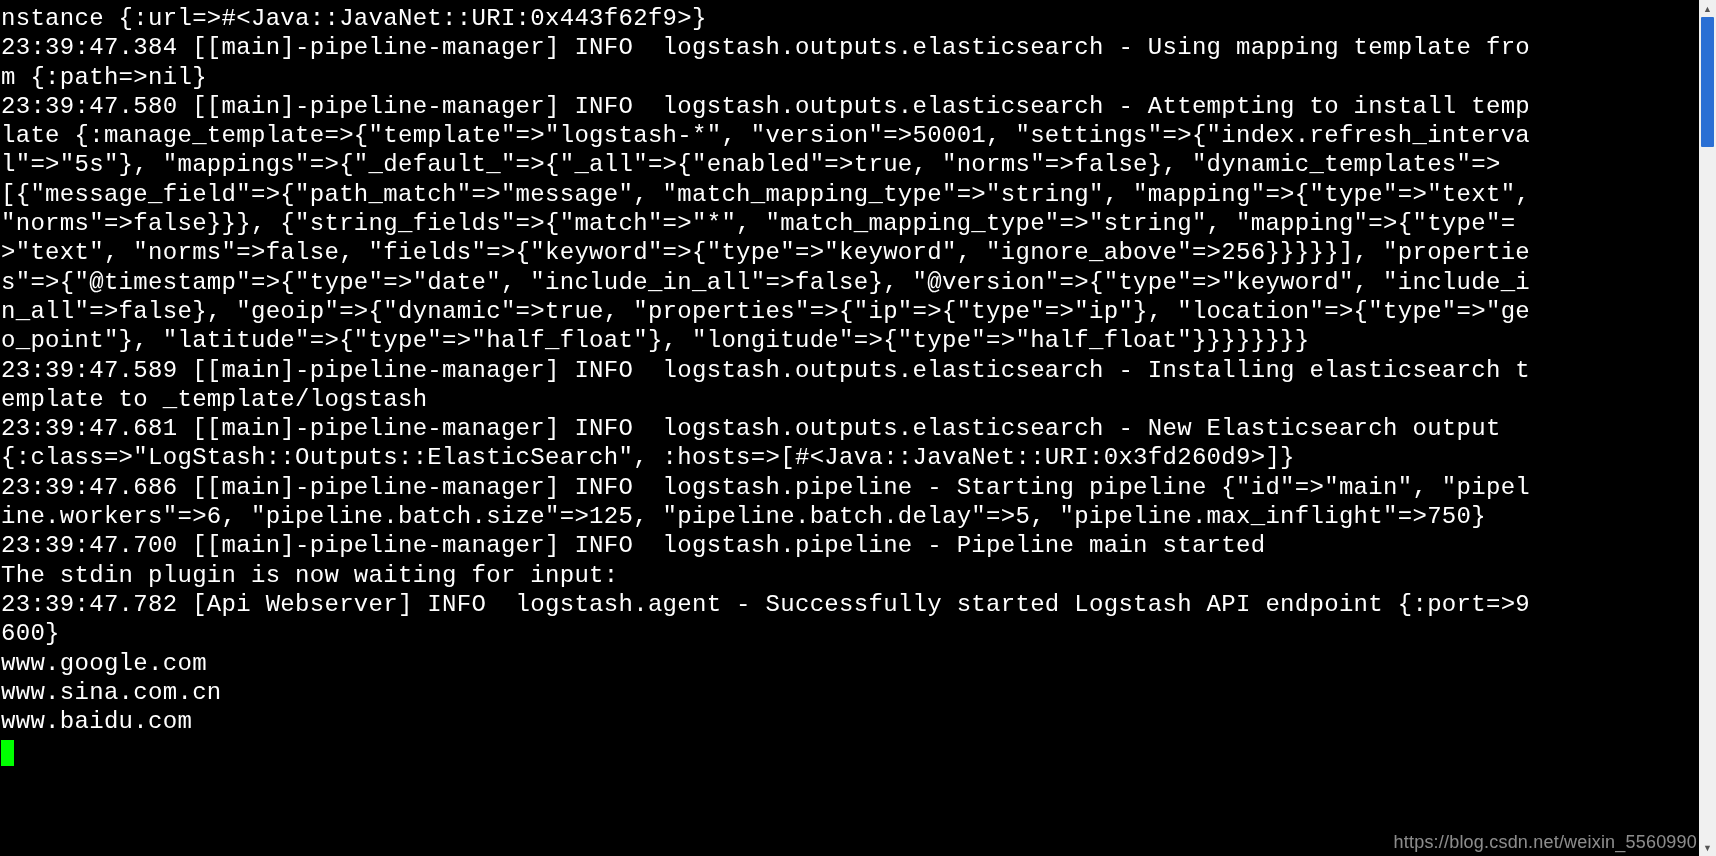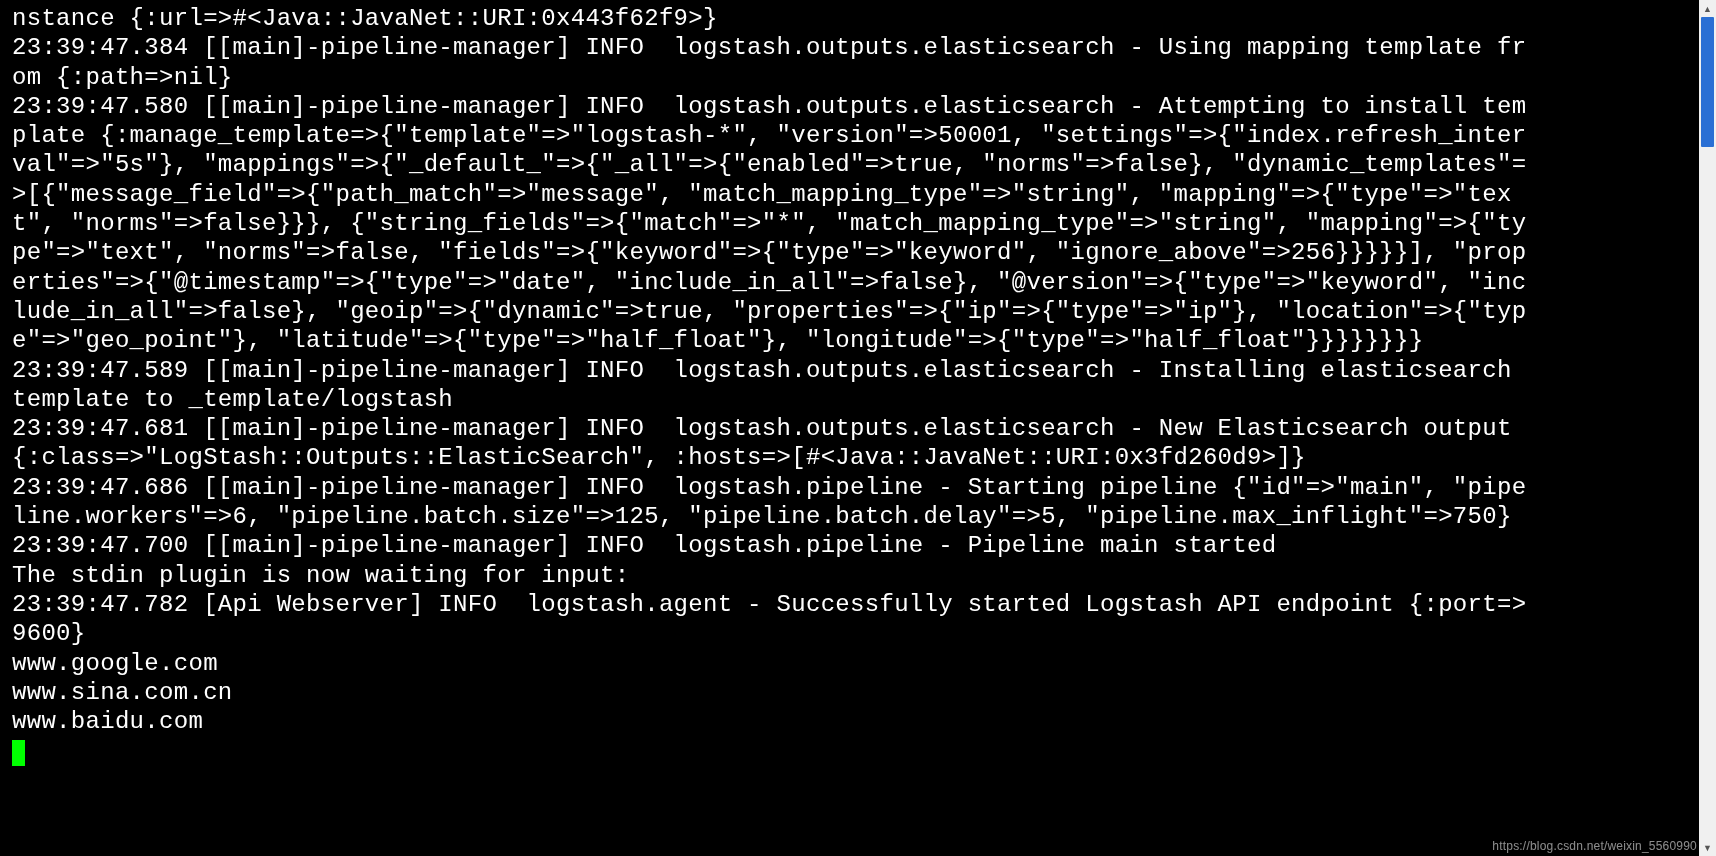--- a/index.html
+++ b/index.html
@@ -11,21 +11,21 @@
     position: relative;
   }
   .terminal {
     width: 1544px;
     height: 856px;
     background: #000;
     color: #fff;
     font-family: "Consolas", "Courier New", monospace;
     font-size: 24px;
     line-height: 29.3px;
-    padding: 4px 12px;
+    padding: 4px 1px;
     white-space: pre-wrap;
     word-break: break-all;
     overflow: hidden;
     letter-spacing: 0.3px;
   }
   .cursor {
     display: inline-block;
     width: 13px;
     height: 26px;
     background: #00ff00;
@@ -70,21 +70,21 @@
     height: 130px;
     background: #2a6fd4;
     border-radius: 1px;
   }
   .watermark {
     position: absolute;
     right: 19px;
     bottom: 3px;
     color: rgba(255,255,255,0.55);
     font-family: Arial, sans-serif;
-    font-size: 12px;
+    font-size: 18px;
     letter-spacing: 0.2px;
   }
 </style>
 </head>
 <body>
 
 <div class="terminal"><span>nstance {:url=&gt;#&lt;Java::JavaNet::URI:0x443f62f9&gt;}</span>
 <span>23:39:47.384 [[main]-pipeline-manager] INFO  logstash.outputs.elasticsearch - Using mapping template from {:path=&gt;nil}</span>
 <span>23:39:47.580 [[main]-pipeline-manager] INFO  logstash.outputs.elasticsearch - Attempting to install template {:manage_template=&gt;{"template"=&gt;"logstash-*", "version"=&gt;50001, "settings"=&gt;{"index.refresh_interval"=&gt;"5s"}, "mappings"=&gt;{"_default_"=&gt;{"_all"=&gt;{"enabled"=&gt;true, "norms"=&gt;false}, "dynamic_templates"=&gt;[{"message_field"=&gt;{"path_match"=&gt;"message", "match_mapping_type"=&gt;"string", "mapping"=&gt;{"type"=&gt;"text", "norms"=&gt;false}}}, {"string_fields"=&gt;{"match"=&gt;"*", "match_mapping_type"=&gt;"string", "mapping"=&gt;{"type"=&gt;"text", "norms"=&gt;false, "fields"=&gt;{"keyword"=&gt;{"type"=&gt;"keyword", "ignore_above"=&gt;256}}}}}], "properties"=&gt;{"@timestamp"=&gt;{"type"=&gt;"date", "include_in_all"=&gt;false}, "@version"=&gt;{"type"=&gt;"keyword", "include_in_all"=&gt;false}, "geoip"=&gt;{"dynamic"=&gt;true, "properties"=&gt;{"ip"=&gt;{"type"=&gt;"ip"}, "location"=&gt;{"type"=&gt;"geo_point"}, "latitude"=&gt;{"type"=&gt;"half_float"}, "longitude"=&gt;{"type"=&gt;"half_float"}}}}}}}}</span>
 <span>23:39:47.589 [[main]-pipeline-manager] INFO  logstash.outputs.elasticsearch - Installing elasticsearch template to _template/logstash</span>

